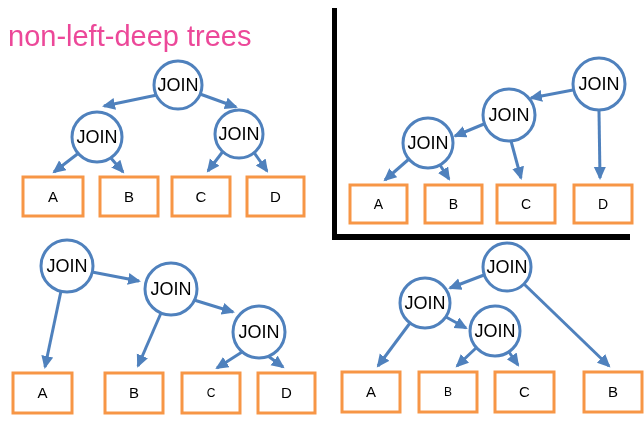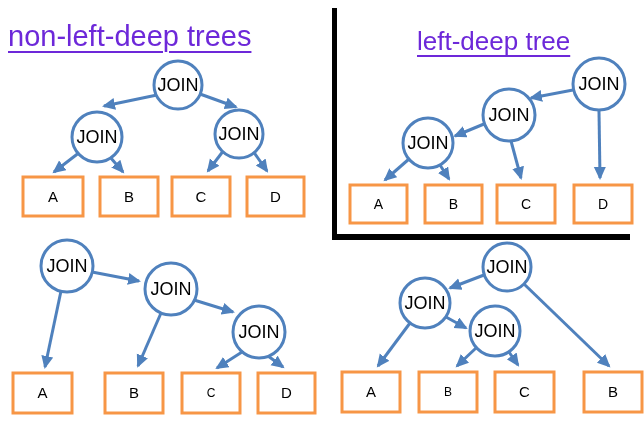--- a/index.html
+++ b/index.html
@@ -3,32 +3,31 @@
 <meta charset="utf-8">
 <style>
   html,body{margin:0;padding:0;background:#fff;}
   .stage{
     position:relative;width:644px;height:428px;background:#fff;overflow:hidden;
     font-family:"Liberation Sans",sans-serif;
   }
   .stage svg{position:absolute;left:0;top:0;}
   svg text{font-family:"Liberation Sans",sans-serif;}
   .title{
-    position:absolute;color:#6d28d9;white-space:nowrap;z-index:2;
-    text-decoration:underline;text-decoration-thickness:2px;text-underline-offset:5px;
+    position:absolute;color:#ec4899;white-space:nowrap;z-index:2;
+    text-decoration-thickness:2px;text-underline-offset:5px;
   }
   .title-left{left:8px;top:20px;font-size:29px;}
   .title-right{left:417px;top:26px;font-size:26px;}
 </style>
 </head>
 <body>
 
 <div class="stage">
   <div class="title title-left">non-left-deep trees</div>
-  <div class="title title-right">left-deep tree</div>
   <svg width="644" height="428" viewBox="0 0 644 428">
       <defs>
         <marker id="arw" markerUnits="userSpaceOnUse" markerWidth="14" markerHeight="13" refX="11" refY="6" orient="auto">
           <path d="M0,0L13,6L0,12Z" fill="#4f81bd"></path>
         </marker>
       </defs>
       <rect x="332" y="8" width="5" height="232" fill="#000000"></rect>
       <rect x="332" y="234" width="298" height="6" fill="#000000"></rect>
       <line x1="157" y1="95" x2="104" y2="106" stroke="#4f81bd" stroke-width="3" marker-end="url(#arw)"></line>
       <line x1="200" y1="94" x2="236" y2="107" stroke="#4f81bd" stroke-width="3" marker-end="url(#arw)"></line>

